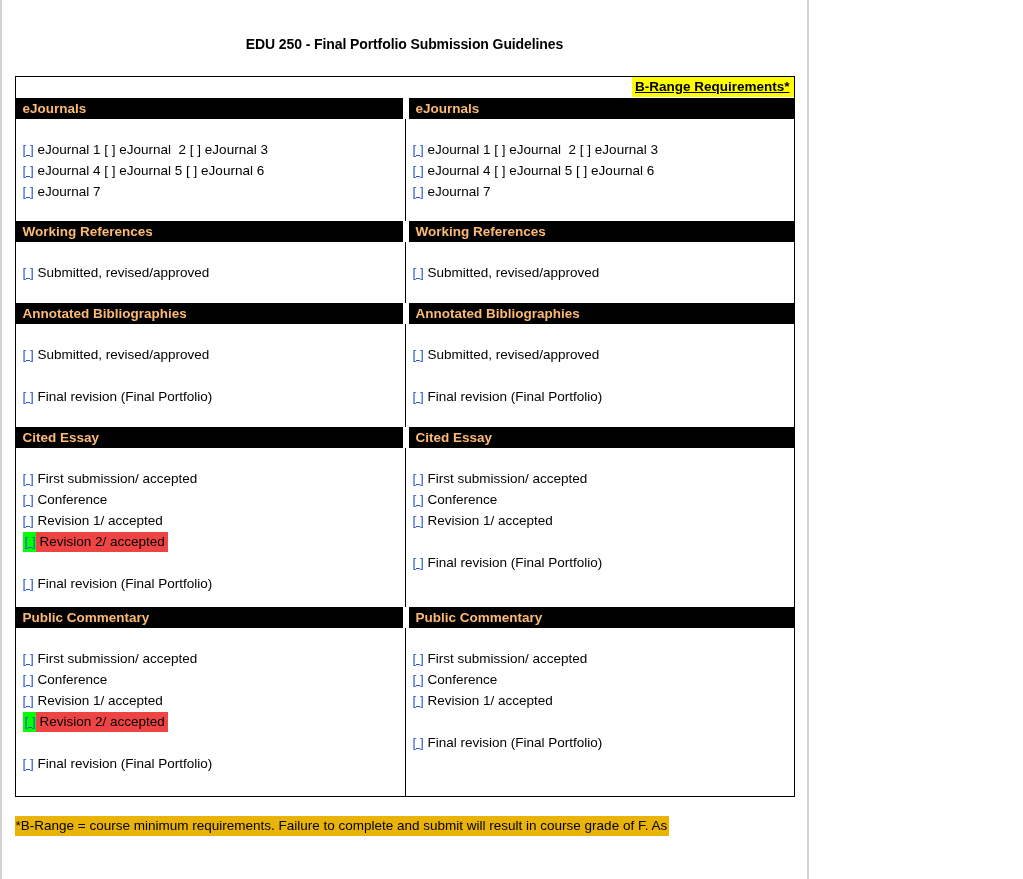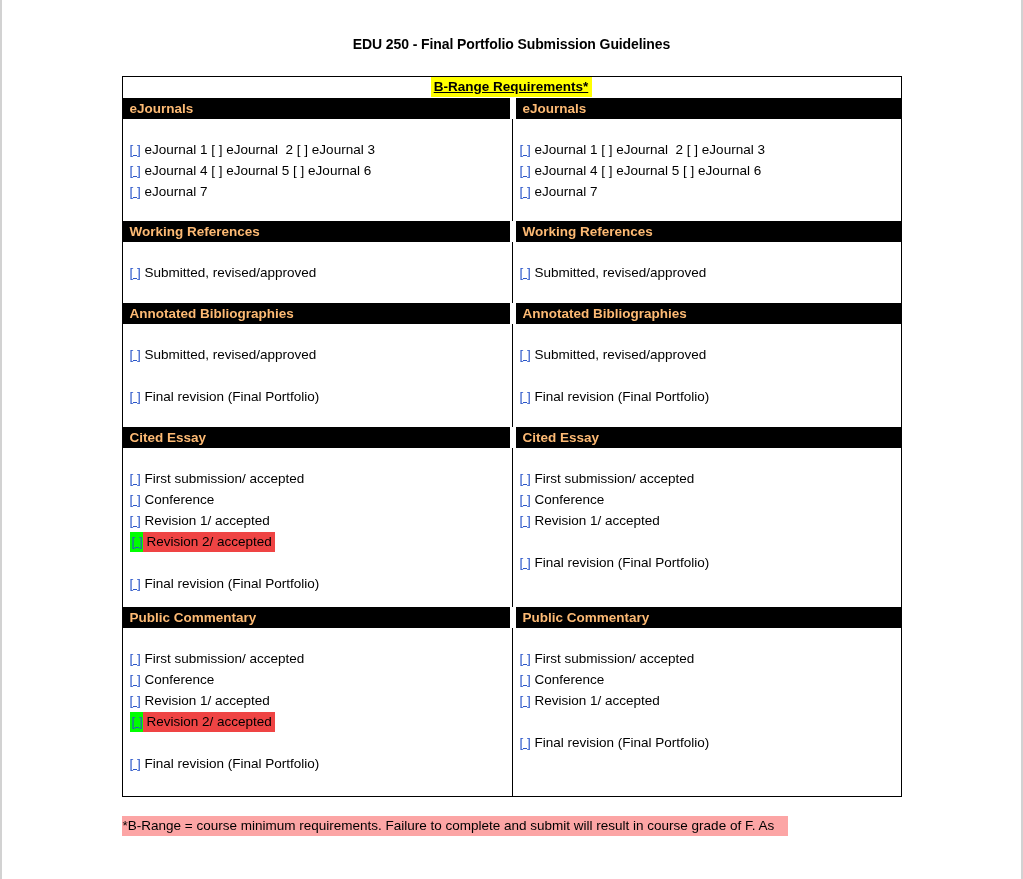--- a/index.html
+++ b/index.html
@@ -1,39 +1,39 @@
 <!DOCTYPE html>
 <html><head>
 <meta charset="utf-8">
 <style>
   html,body{margin:0;padding:0;}
   body{
     width:1023px;height:879px;background:#ffffff;color:#000;
     font-family:"Liberation Sans","DejaVu Sans",sans-serif;
   }
   .page{
-    box-sizing:border-box;width:1023px;height:879px;overflow:hidden;
+    box-sizing:border-box;width:809px;height:879px;overflow:hidden;
     border-left:2px solid #d2d2d2;border-right:2px solid #d2d2d2;
     background:#fff;
   }
   .title{
     margin:0;padding-top:36px;text-align:center;
     font-size:14px;font-weight:700;letter-spacing:-0.1px;
   }
   .doc-table{
     box-sizing:border-box;width:780px;margin:24px auto 0;
     border:1.5px solid #000;
   }
   .row{display:flex;}
   .cell{box-sizing:border-box;}
   
   .hdr-row{height:21px;}
   .hdr-cell{height:21px;line-height:20px;text-align:center;font-weight:700;font-size:13.5px;}
   .hdr-cell.a{width:390px;border-right:1px solid #000;}
-  .hdr-cell.b{flex:1;}
+  .hdr-cell.b{flex:1;text-align:right;}
   .hl-green{background:#00ff00;padding:2px 20px 3px 2px;}
   .hl-yellow{background:#ffff00;padding:2px 4px 3px 3px;}
   .u{text-decoration:underline;}
   
   .bar-row{height:21px;background:#fff;}
   .bar{height:21px;line-height:21px;background:#000;color:#fdba74;font-weight:700;font-size:13.5px;padding-left:7px;box-sizing:border-box;}
   .bar.a{width:387px;}
   .bar.b{flex:1;margin-left:6px;}
   
   .content-row .cell.a{width:390px;border-right:1px solid #000;}
@@ -44,21 +44,21 @@
   .cb{color:#2a55c8;text-decoration:underline;cursor:pointer;}
   .hl-line .cb{background:#00ff00;padding:2px 0 3px 2px;}
   .hl-line .txt{background:#ef4444;padding:2px 3px 3px 0;margin-top:38px;}
   .ch-ej{height:102px;}
   .ch-wr{height:61px;}
   .ch-ab{height:103px;}
   .ch-ce{height:159px;}
   .ch-pc{height:168px;}
   
   .footnote{width:780px;margin:19px auto 0;font-size:13.5px;line-height:19px;}
-  .fn-hl{background:#fca5a5;padding:2px 14px 3px 1px;}
+  .fn-hl{background:#eab308;padding:2px 2px 3px 1px;}
   .fn-line{white-space:pre-wrap;}
   b{font-weight:700;}
 </style>
 </head>
 <body>
 
 <div class="page">
 
   <h1 class="title">EDU 250 - Final Portfolio Submission Guidelines</h1>
 

